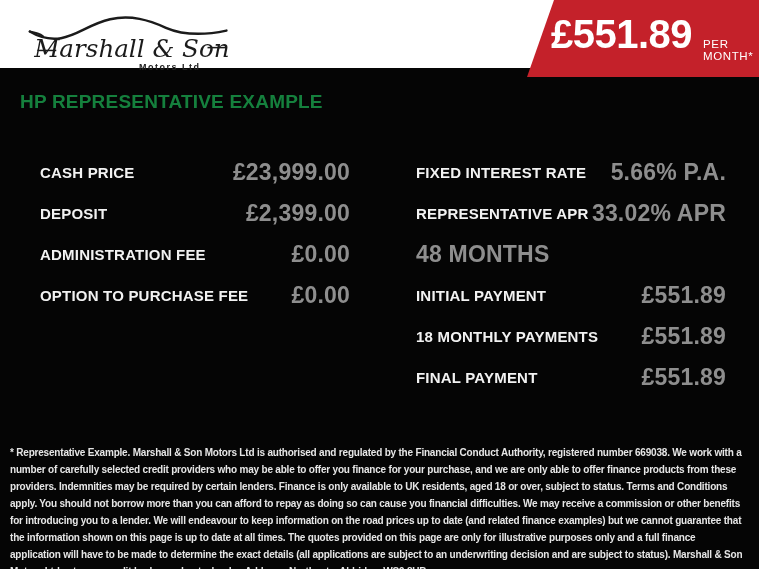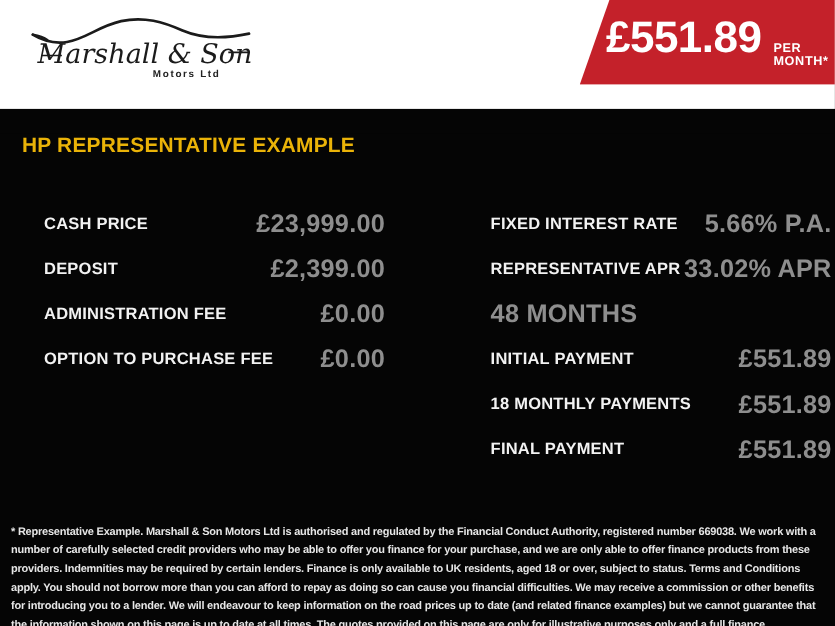--- a/index.html
+++ b/index.html
@@ -8,52 +8,52 @@
     position:relative;
     width:759px; height:569px;
     overflow:hidden;
     background:#050505;
     font-family:"Liberation Sans", sans-serif;
   }
 
   
   .header {
     position:relative;
-    width:100%; height:99px;
+    width:100%; height:68px;
     background:#ffffff;
   }
   .logo { position:absolute; left:26px; top:6px; }
 
   
   .price-banner {
     position:absolute; top:0; right:0;
     width:232px; height:77px;
     background:var(--banner-red, #c4212a);
     clip-path:polygon(27px 0, 100% 0, 100% 100%, 0 100%);
     display:flex; align-items:center; justify-content:center;
   }
   .price-inner { display:flex; align-items:baseline; gap:11px; padding-left:24px; padding-bottom:4px; }
   .price-amount {
     color:#ffffff; font-size:40px; font-weight:700; letter-spacing:-0.5px;
   }
   .price-period {
-    color:#ffffff; font-size:11.5px; font-weight:700; letter-spacing:0.6px;
+    color:#ffffff; font-size:11.5px; font-weight:400; letter-spacing:0.6px;
   }
 
   
   .body-area { position:relative; width:100%; height:492px; background:#050505; }
   .page-title {
     margin:22px 0 12px 20px;
-    color:#eab308; font-size:19px; font-weight:700;
+    color:#15803d; font-size:19px; font-weight:700;
     letter-spacing:0.2px; line-height:23px;
   }
   .fin-grid {
     display:grid;
     grid-template-columns:310px 310px;
-    column-gap:96px;
+    column-gap:66px;
     padding-left:40px;
     margin-top:39px;
   }
   .fin-row {
     display:flex; justify-content:space-between; align-items:center;
     height:41px;
   }
   .fin-label {
     color:#f2f2f2; font-size:15px; font-weight:700; letter-spacing:0.2px;
     white-space:nowrap;

